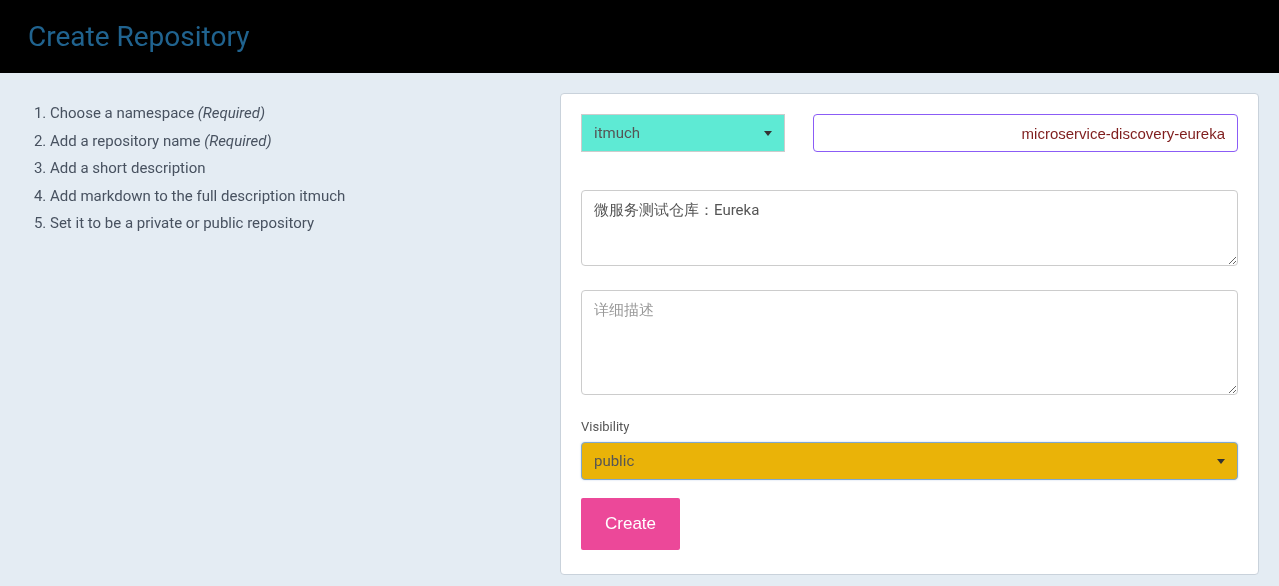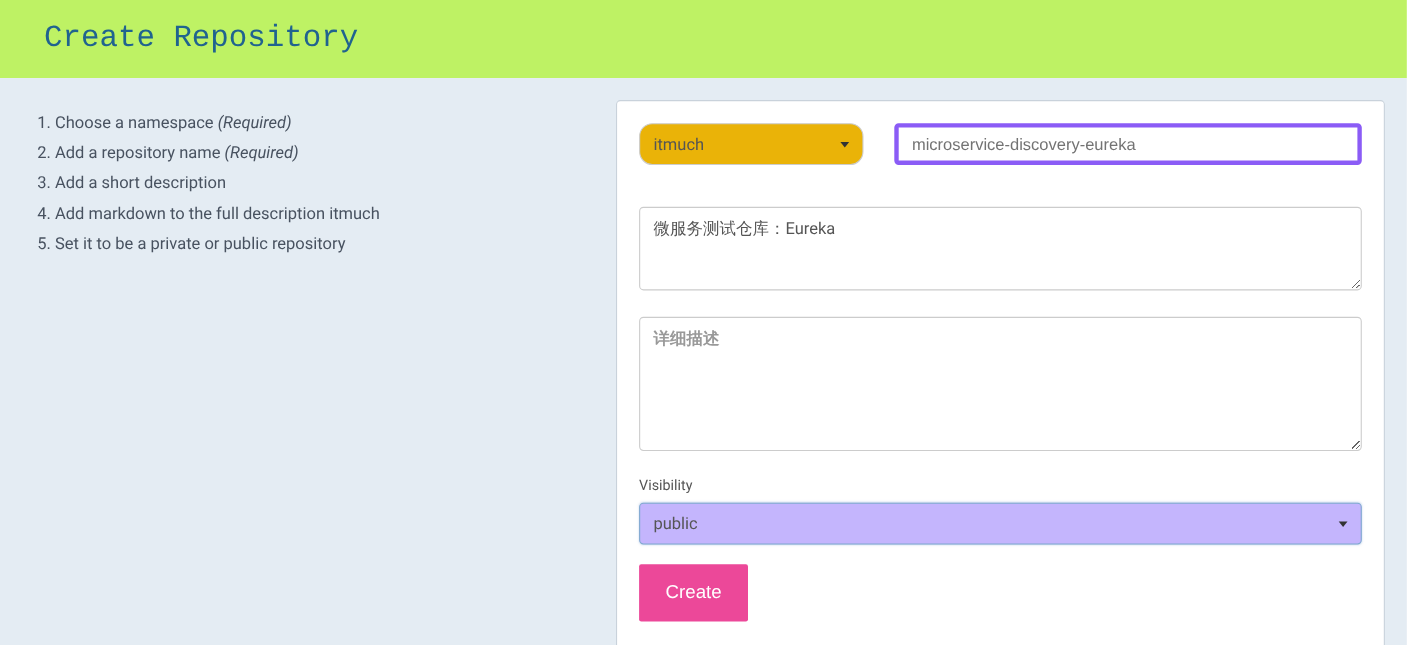--- a/index.html
+++ b/index.html
@@ -7,23 +7,22 @@
       margin: 0;
       padding: 0;
     }
     body {
       font-family: -apple-system, BlinkMacSystemFont, "Segoe UI", Roboto, "Helvetica Neue", Arial, sans-serif;
       font-size: 15px;
       color: #555;
       background: #fff;
     }
     .header {
-      padding: 20px 40px;
-      background: #bef264;
-      font-family: Liberation Mono, monospace;
+      padding: 20px 28px;
+      background: #000000;
     }
     .page-title {
       font-size: 28px;
       font-weight: 400;
       color: #20638f;
     }
     .content-wrapper {
       background: #e4ecf3;
       padding: 20px 20px 28px 20px;
       min-height: 510px;
@@ -61,77 +60,77 @@
     }
     .form-row {
       display: flex;
       gap: 28px;
       margin-bottom: 38px;
     }
     .namespace-select {
       flex: 0 0 204px;
       height: 38px;
       border: 1px solid #ccc;
-      border-radius: 12px;
-      background: #eab308;
+      border-radius: 0;
+      background: #5eead4;
       display: flex;
       align-items: center;
       justify-content: space-between;
       padding: 0 12px;
       color: #555;
       cursor: pointer;
     }
     .caret {
       width: 0;
       height: 0;
       border-left: 4px solid transparent;
       border-right: 4px solid transparent;
       border-top: 5px solid #333;
     }
     .repo-name-input {
       flex: 1;
       height: 38px;
-      border: 4px solid #8b5cf6;
+      border: 1px solid #8b5cf6;
       border-radius: 4px;
       padding: 0 12px;
       font-size: 15px;
-      color: #737373;
+      color: #7f1d1d;
+      text-align: right;
     }
     .textarea {
       width: 100%;
       border: 1px solid #ccc;
       border-radius: 4px;
       padding: 10px 12px;
       font-size: 15px;
       font-family: inherit;
       color: #555;
       resize: both;
       margin-bottom: 20px;
     }
     .textarea::placeholder {
       color: #999;
     }
     .short-desc {
       height: 76px;
     }
     .full-desc {
-      height: 122px;
-      font-weight: bold;
+      height: 105px;
     }
     .field-label {
       font-size: 13px;
       color: #555;
       margin-bottom: 8px;
     }
     .visibility-select {
       width: 100%;
       height: 38px;
       border: 1px solid #7fa8d0;
       border-radius: 4px;
-      background: #c4b5fd;
+      background: #eab308;
       display: flex;
       align-items: center;
       justify-content: space-between;
       padding: 0 12px;
       color: #555;
       cursor: pointer;
       margin-bottom: 18px;
       box-shadow: 0 0 2px rgba(80,130,200,0.35);
     }
     .create-button {

